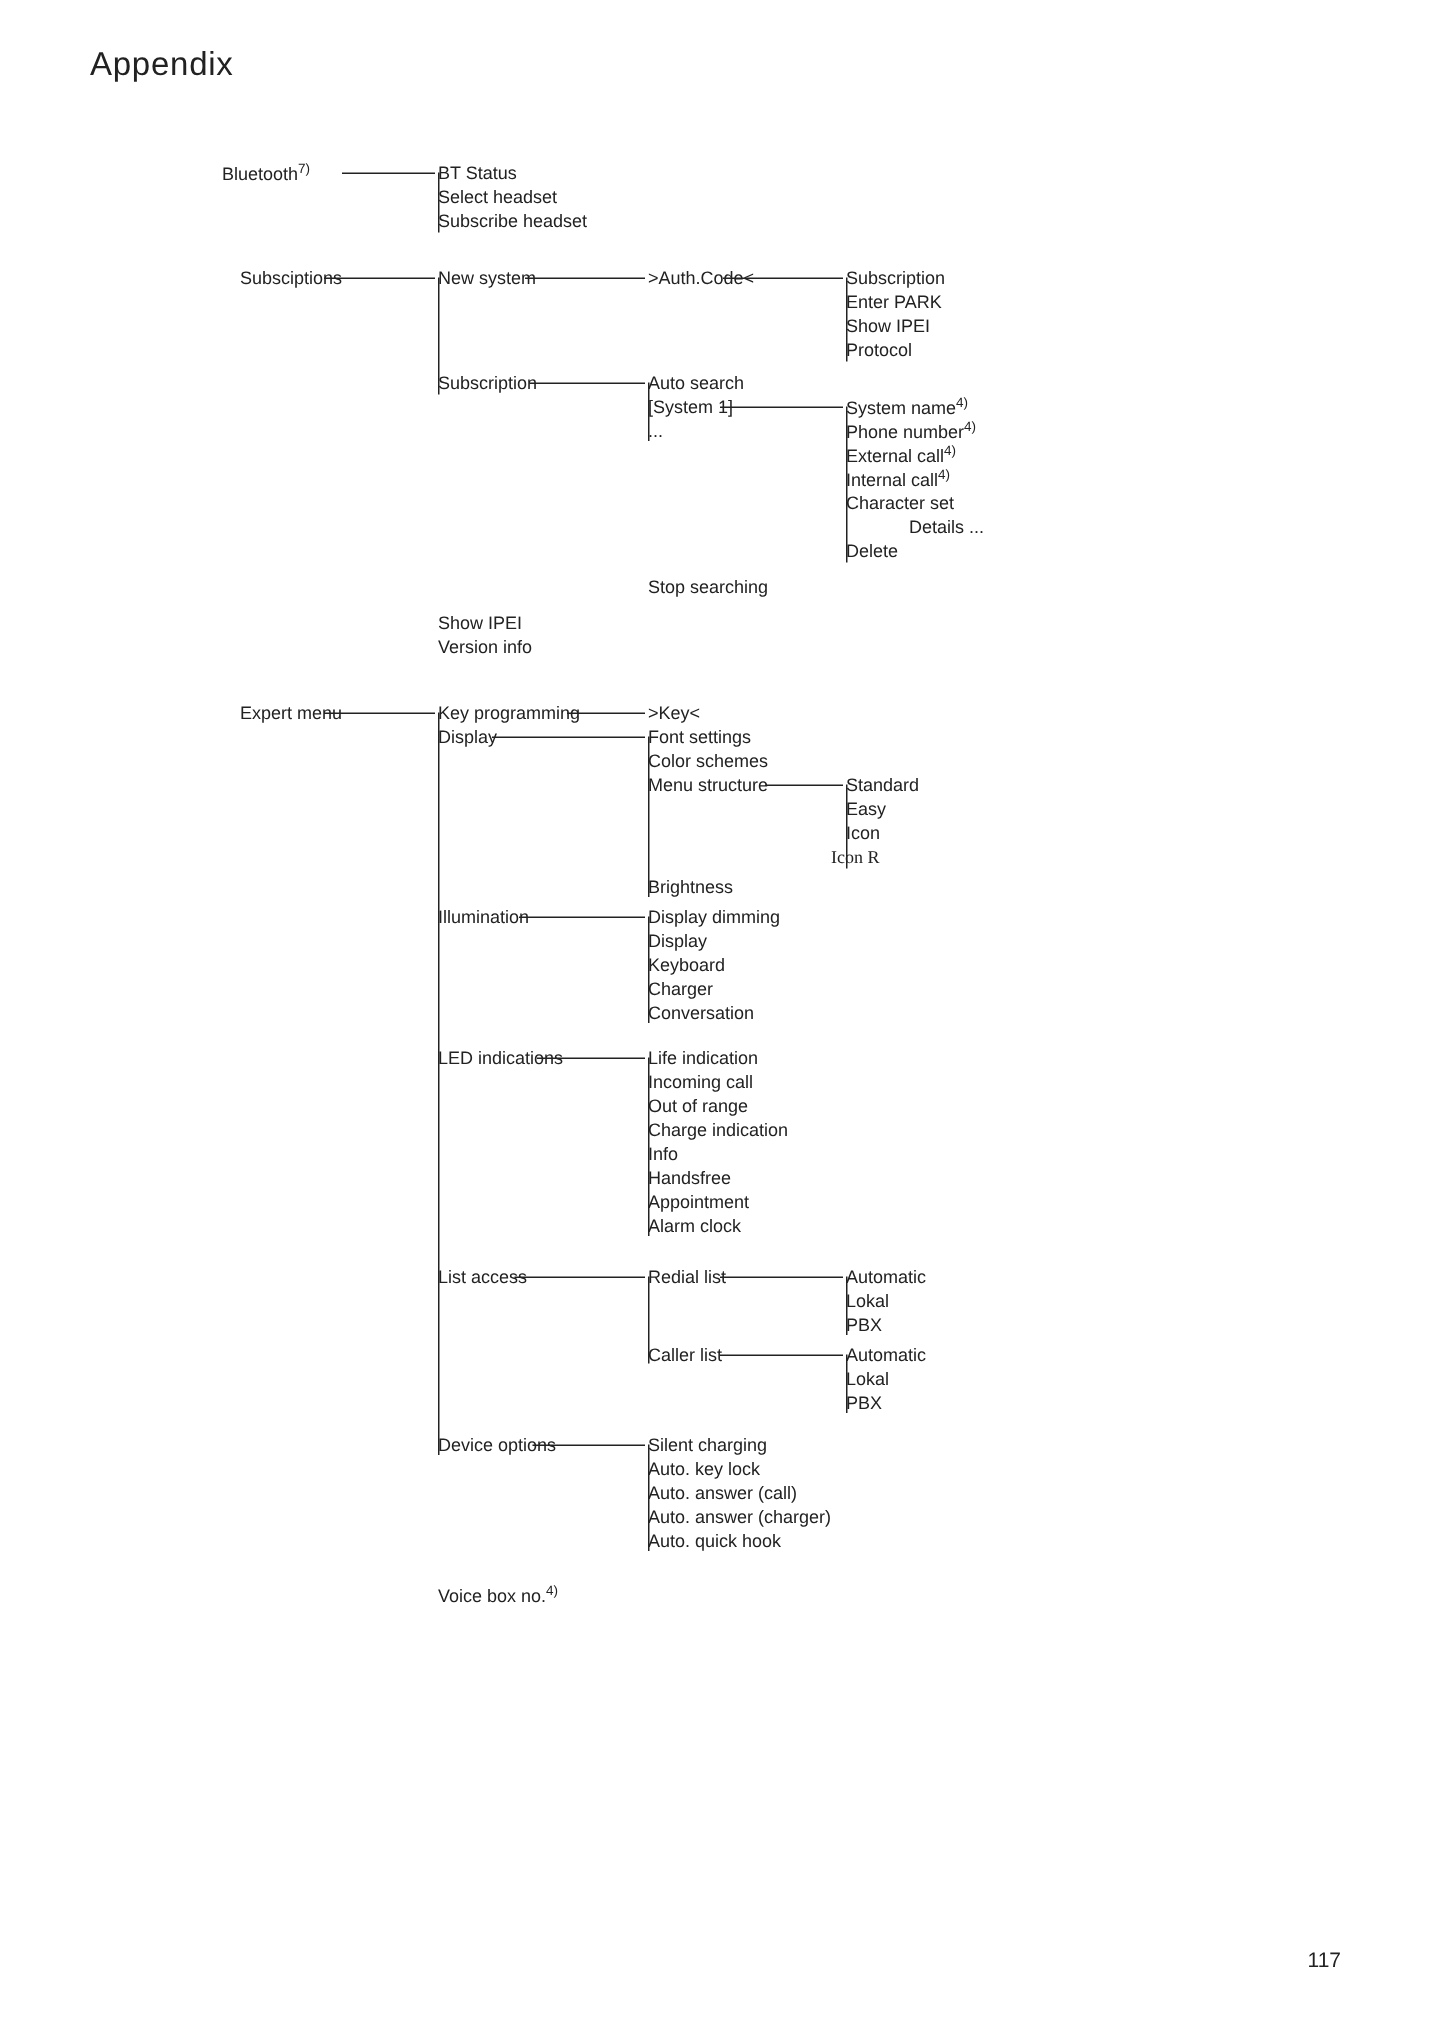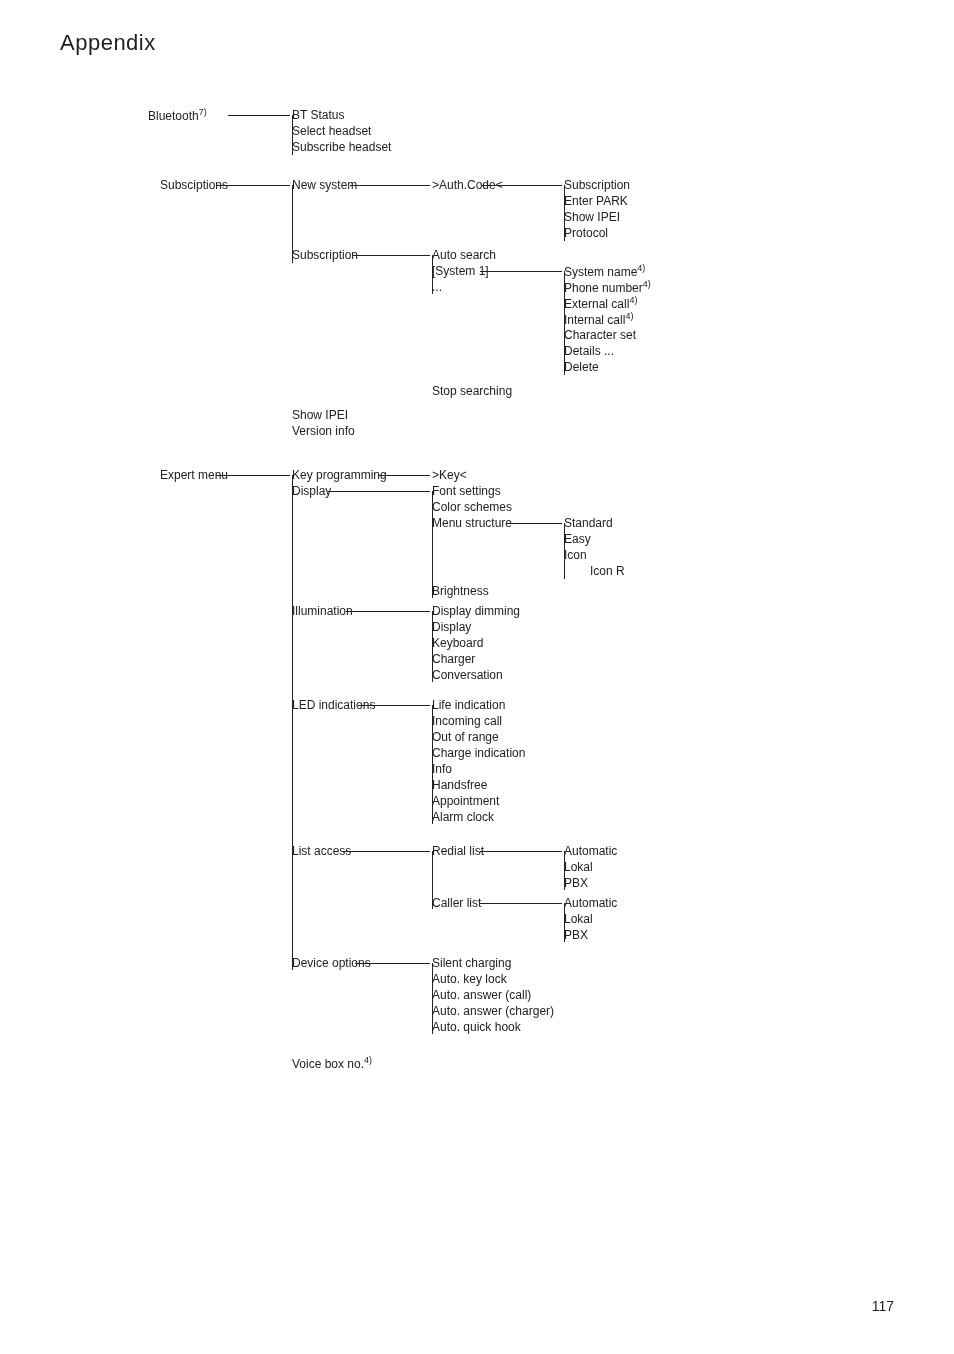--- a/index.html
+++ b/index.html
@@ -110,21 +110,21 @@
   <div class="node" style="left:504px; top:192px;">
     <span>Phone number</span><sup>4)</sup>
   </div>
   <div class="node" style="left:504px; top:208px;">
     <span>External call</span><sup>4)</sup>
   </div>
   <div class="node" style="left:504px; top:224px;text-align:center;">
     <span>Internal call</span><sup>4)</sup>
   </div>
   <div class="node" style="left:504px; top:240px;">Character set</div>
-  <div class="node" style="left:504px; top:256px;">Details ...</div>
+  <div class="node" style="left:504px; top:256px;padding-left:42px;">Details ...</div>
   <div class="node" style="left:504px; top:272px;">Delete</div>
 
   <div class="line-v" style="left:504px; top:185px; height:104px;"></div>
 
   <div class="node" style="left:372px; top:296px;">Stop searching</div>
 
   <div class="line-v" style="left:232px; top:99px; height:78px;"></div>
 
   <div class="node" style="left:232px; top:320px;">Show IPEI</div>
   <div class="node" style="left:232px; top:336px;">Version info</div>
@@ -145,21 +145,21 @@
 
   <div class="node" style="left:372px; top:396px;">Font settings</div>
   <div class="node" style="left:372px; top:412px;">Color schemes</div>
   <div class="node" style="left:372px; top:428px;">Menu structure</div>
 
   <div class="line-h" style="left:450px; top:437px; width:52px;"></div>
 
   <div class="node" style="left:504px; top:428px;">Standard</div>
   <div class="node" style="left:504px; top:444px;">Easy</div>
   <div class="node" style="left:504px; top:460px;">Icon</div>
-  <div class="node" style="left:530px; top:476px;">Icon R</div>
+  <div class="node" style="left:494px; top:476px;font-family:Liberation Serif, serif;">Icon R</div>
 
   <div class="line-v" style="left:504px; top:437px; height:56px;"></div>
 
   <div class="node" style="left:372px; top:496px;">Brightness</div>
 
   <div class="line-v" style="left:372px; top:405px; height:107px;"></div>
 
   <div class="node" style="left:232px; top:516px;">Illumination</div>
 
   <div class="line-h" style="left:286px; top:525px; width:84px;"></div>

